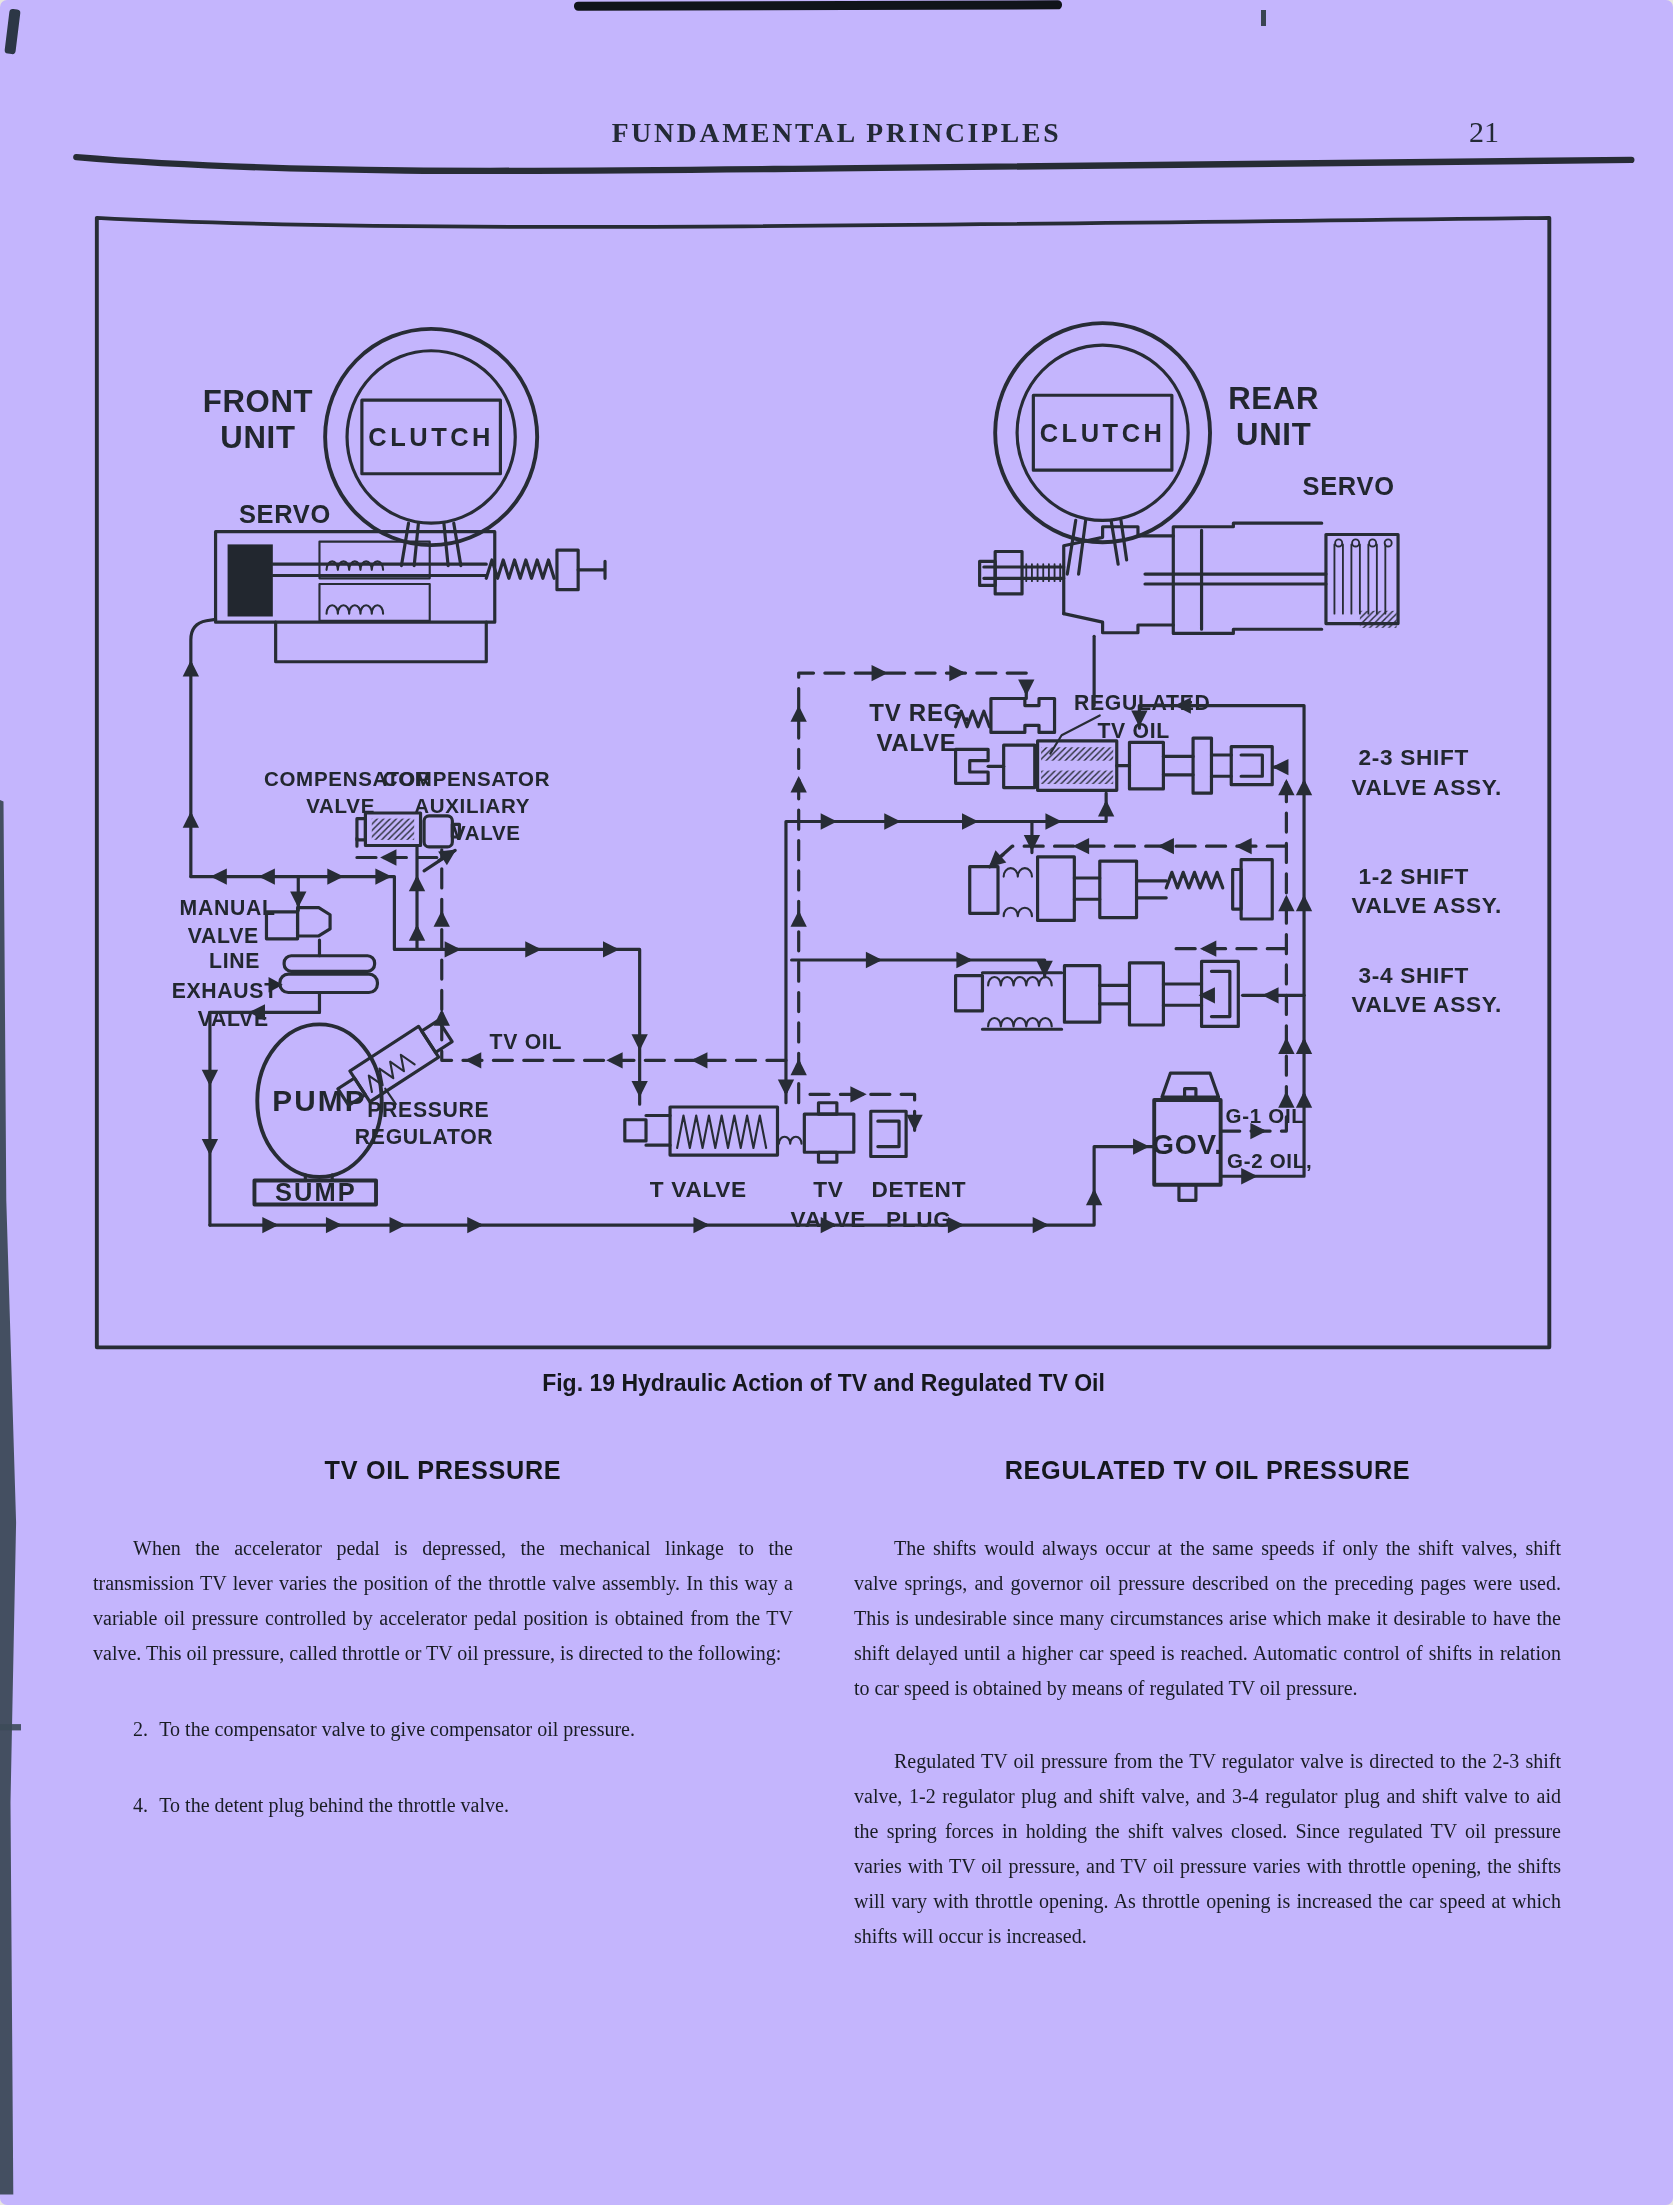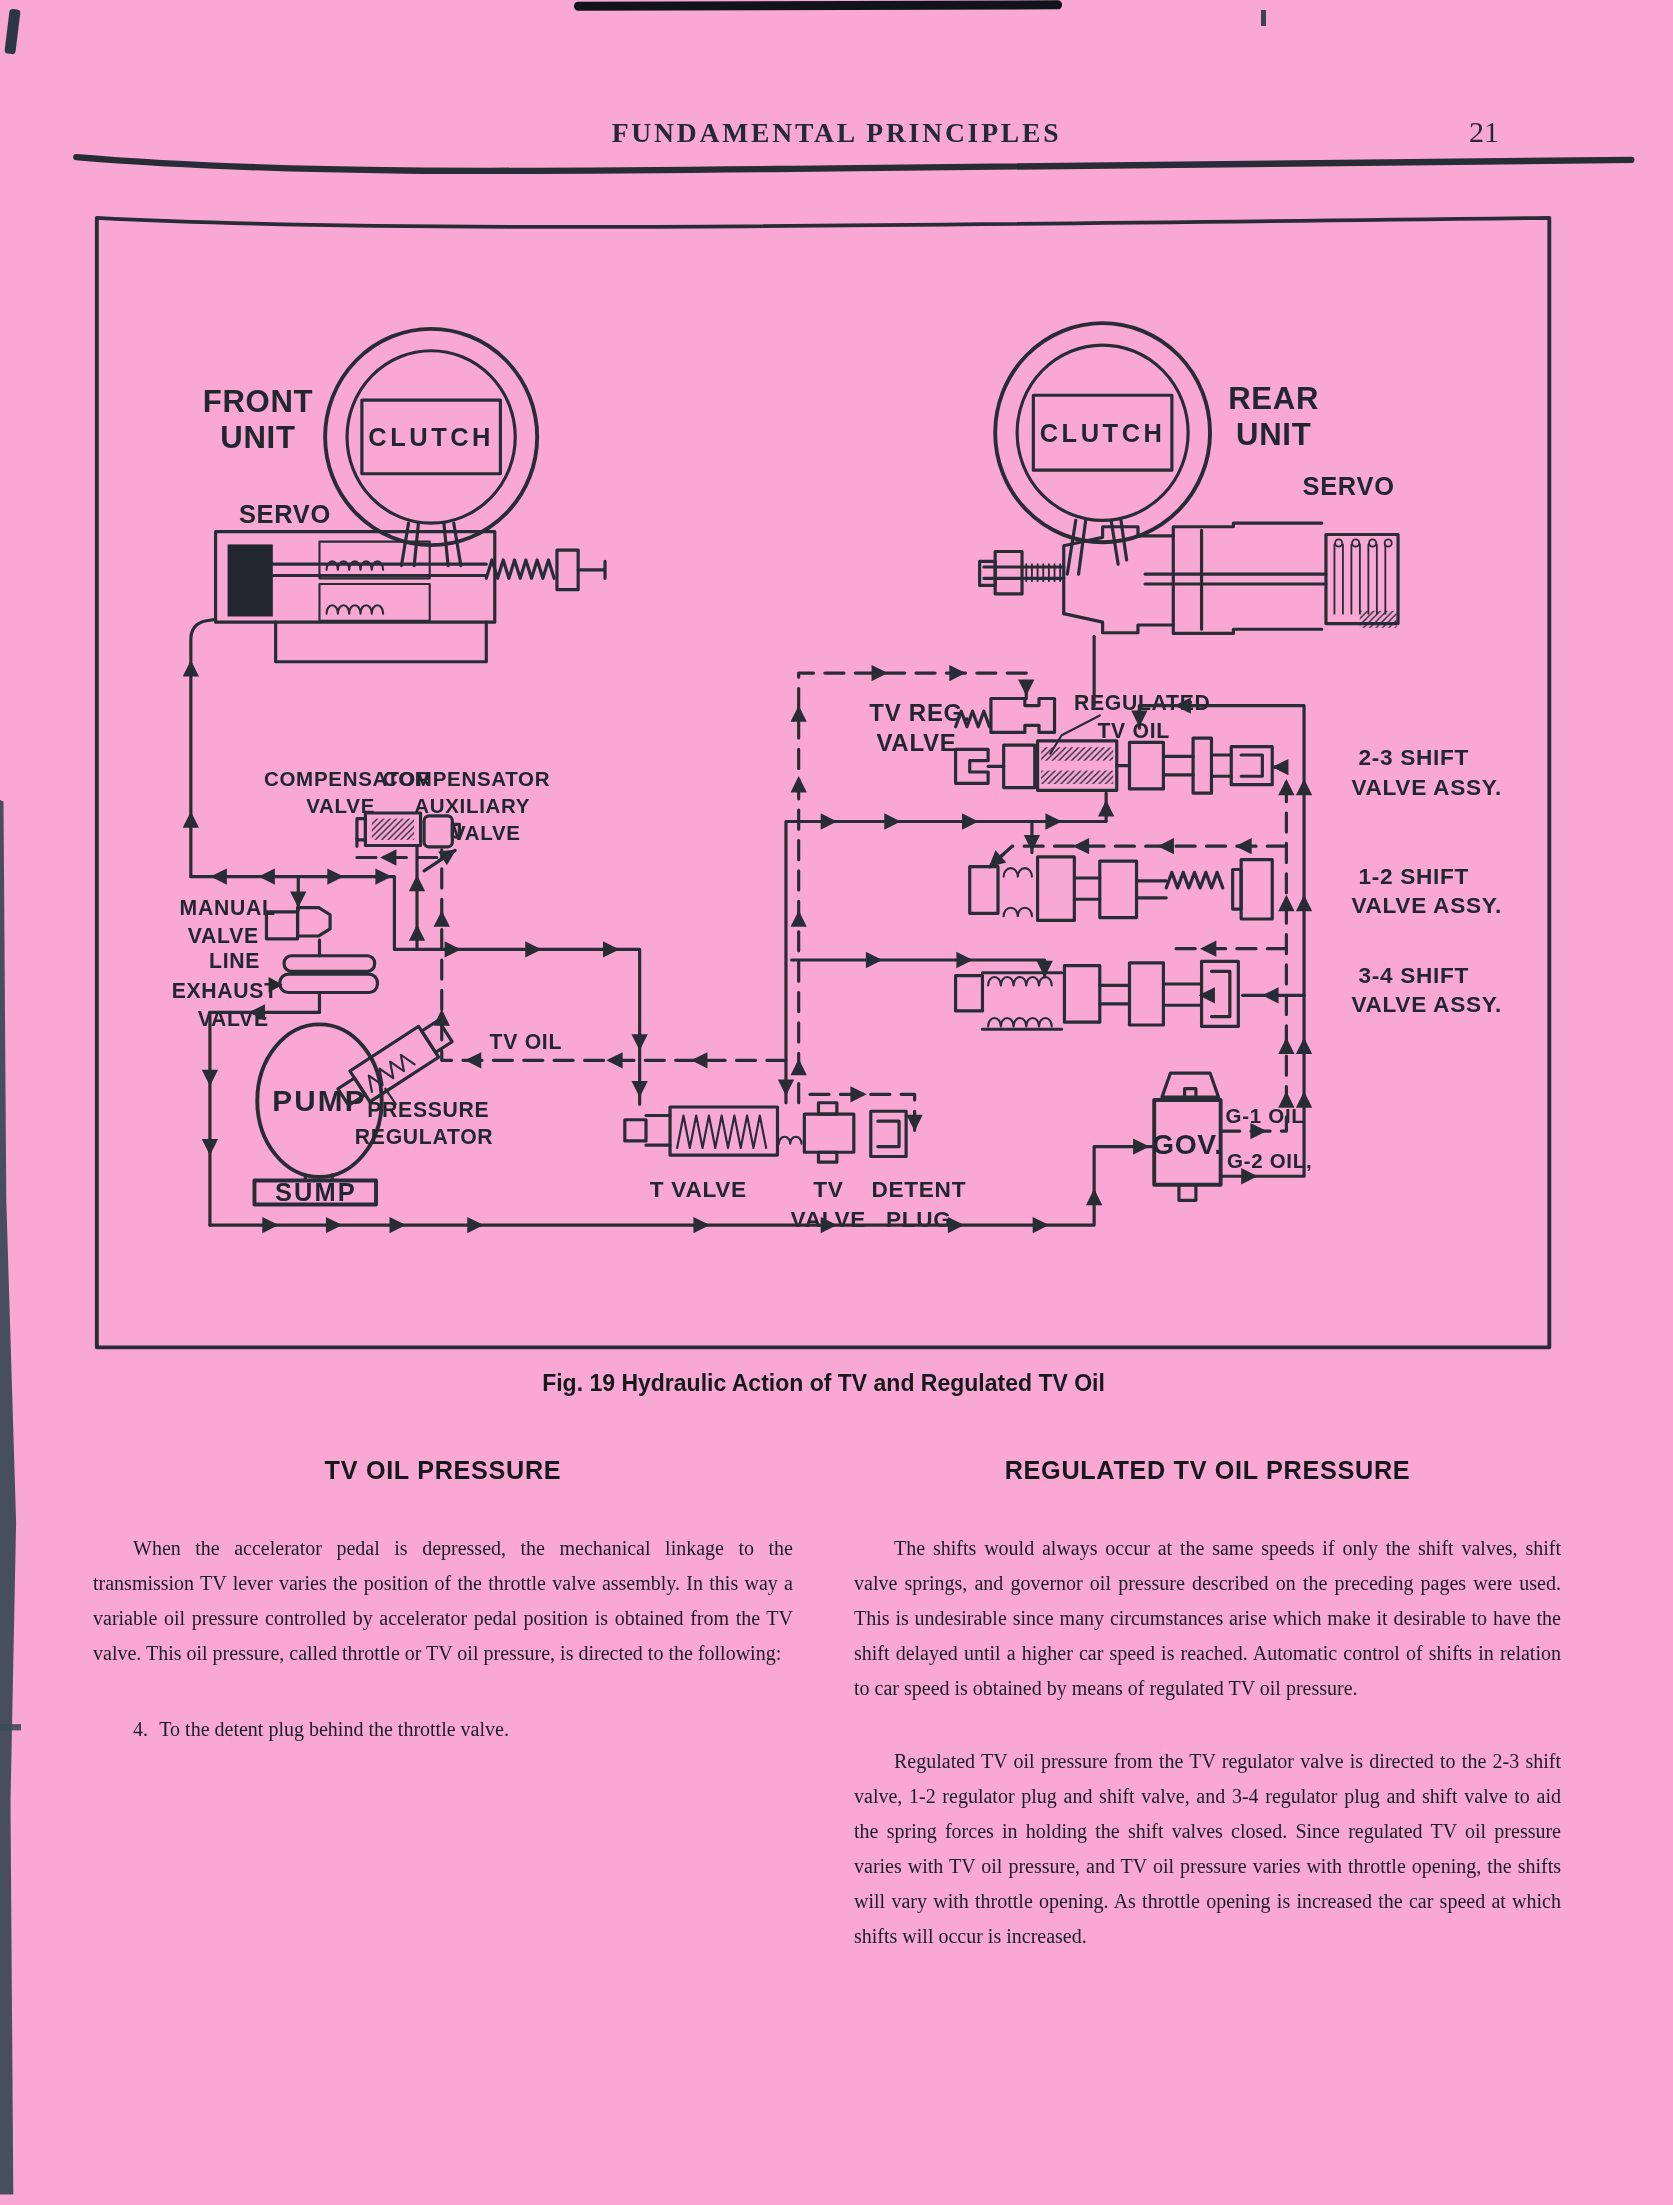--- a/index.html
+++ b/index.html
@@ -1,17 +1,17 @@
 <!DOCTYPE html>
 <html style="font-size:11.3px"><head>
 <meta charset="utf-8">
 <style>
   html,body{margin:0;padding:0;background:#e8e6e0;}
-  #page{position:relative;width:1673px;height:2205px;background:#f9a8d4;overflow:hidden;
-        font-family:"Liberation Serif",serif;color:#1c2128;}
+  #page{position:relative;width:1673px;height:2205px;background:#c4b5fd;overflow:hidden;
+        font-family:"Liberation Serif",serif;color:#1c2128;border-radius:7px;}
   .abs{position:absolute;}
   
   #hdr-title{left:0;top:117px;width:1673px;text-align:center;font-size:27.6px;letter-spacing:2.8px;
              font-weight:600;color:#232a36;}
   #hdr-page{left:1469px;top:115px;font-size:30px;color:#232a36;}
   
   #caption{left:92px;top:1370px;width:1463px;text-align:center;
            font-family:"Liberation Sans",sans-serif;font-weight:700;font-size:23px;color:#15181d;}
   
   .col{position:absolute;top:1455px;}
@@ -366,20 +366,21 @@
       <path class="a" marker-end="url(#ar)" d="M1820,1284 V1270"></path>
       <path class="a" marker-end="url(#ar)" d="M1820,1120 V1106"></path>
     </g>
   </svg>
 
   <div class="abs" id="caption">Fig. 19   Hydraulic Action of TV and Regulated TV Oil</div>
 
   <div class="col" id="col-left">
     <h2>TV OIL PRESSURE</h2>
     <p>When the accelerator pedal is depressed, the mechanical linkage to the transmission TV lever varies the position of the throttle valve assembly. In this way a variable oil pressure controlled by accelerator pedal position is obtained from the TV valve. This oil pressure, called throttle or TV oil pressure, is directed to the following:</p>
+    <p class="li"><span class="num">2.</span><span>To the compensator valve to give compensator oil pressure.</span></p>
     <p class="li"><span class="num">4.</span><span>To the detent plug behind the throttle valve.</span></p>
   </div>
 
   <div class="col" id="col-right">
     <h2>REGULATED TV OIL PRESSURE</h2>
     <p>The shifts would always occur at the same speeds if only the shift valves, shift valve springs, and governor oil pressure described on the preceding pages were used.  This is undesirable since many circumstances arise which make it desirable to have the shift delayed until a higher car speed is reached.  Automatic control of shifts in relation to car speed is obtained by means of regulated TV oil pressure.</p>
     <p class="follow">Regulated TV oil pressure from the TV regulator valve is directed to the 2-3 shift valve, 1-2 regulator plug and shift valve, and 3-4 regulator plug and shift valve to aid the spring forces in holding the shift valves closed.  Since regulated TV oil pressure varies with TV oil pressure, and TV oil pressure varies with throttle opening, the shifts will vary with throttle opening.  As throttle opening is increased the car speed at which shifts will occur is increased.</p>
   </div>
 
 </div>

